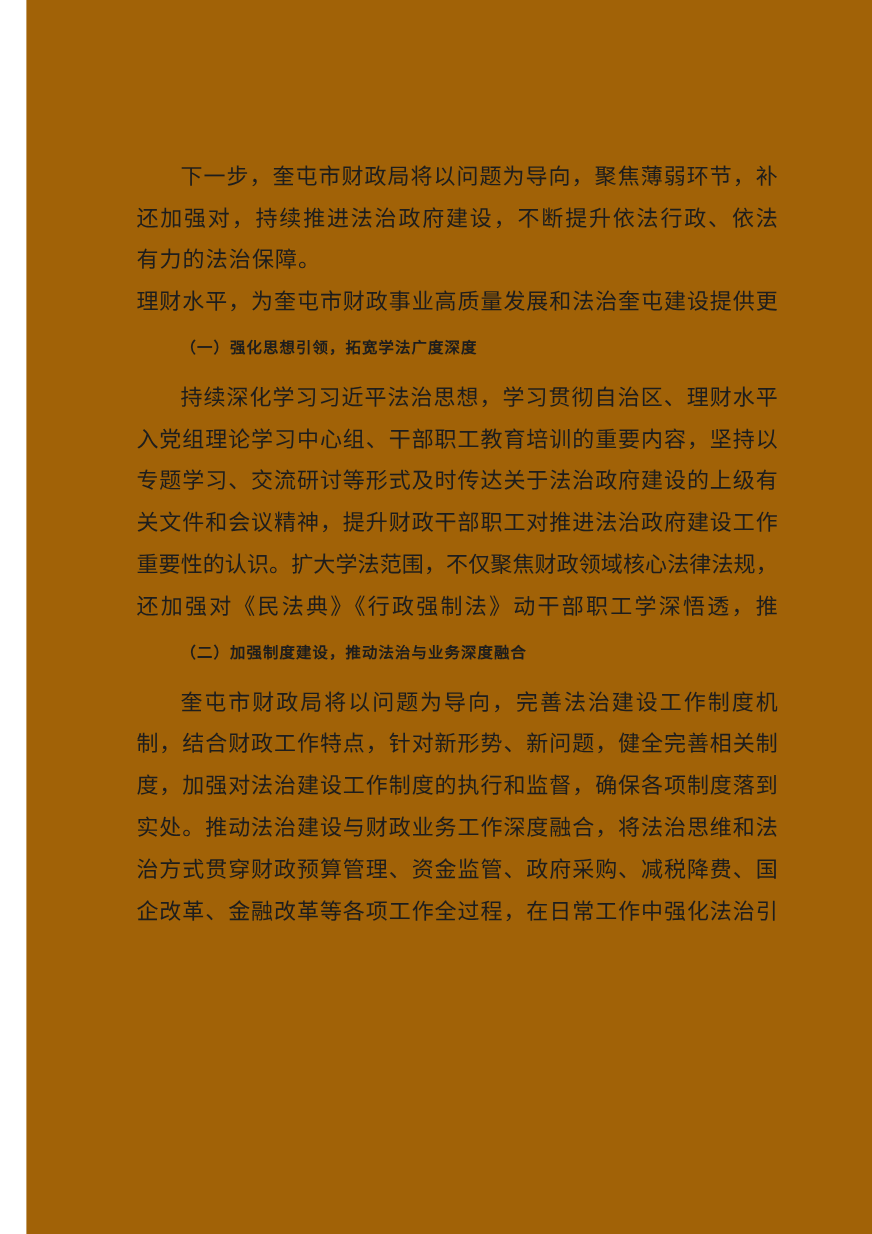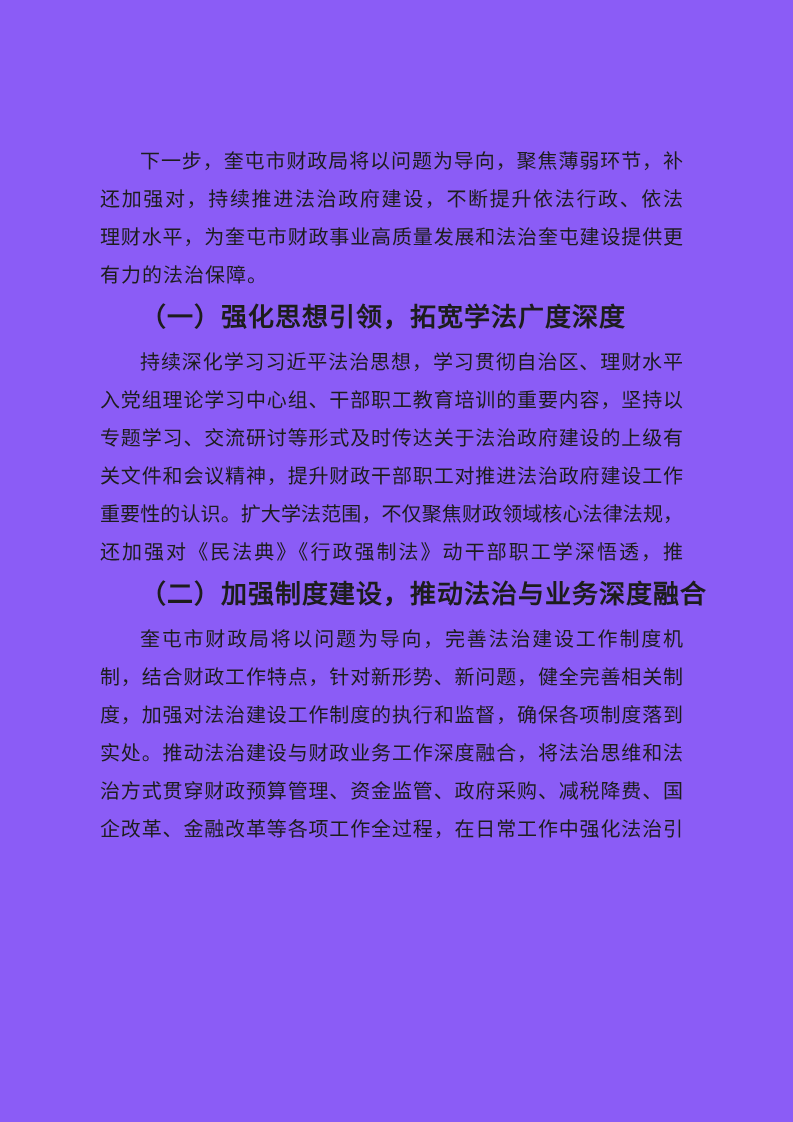--- a/index.html
+++ b/index.html
@@ -11,21 +11,22 @@
     height: 1122px;
     background: #ffffff;
     position: relative;
     overflow: hidden;
     font-family: "Liberation Serif", "DejaVu Serif", serif;
     color: #1d1d1d;
   }
   .page {
     position: absolute;
     inset: 0;
-    background: #8b5cf6;
+    background: #a16207;
+    margin-left: 24px;
   }
   .content {
     position: absolute;
     left: 100px;
     top: 142px;
     width: 583px;
     font-size: 20px;
   }
   .paragraph {
     margin: 0;
@@ -46,37 +47,37 @@
     letter-spacing: 1px;
   }
   
   .line.first {
     text-indent: 40px;
   }
   .heading {
     height: 38px;
     line-height: 38px;
     font-weight: bold;
-    font-size: 26px;
+    font-size: 14px;
     letter-spacing: 1px;
     text-indent: 40px;
     margin: 5px 0 6px 0;
     white-space: nowrap;
   }
 </style>
 </head>
 <body>
 
 <div class="page">
   <div class="content" id="doc-content">
       <div class="paragraph">
         <div class="line first just">下一步，奎屯市财政局将以问题为导向，聚焦薄弱环节，补</div>
         <div class="line just">还加强对，持续推进法治政府建设，不断提升依法行政、依法</div>
+        <div class="line plain">有力的法治保障。</div>
         <div class="line just">理财水平，为奎屯市财政事业高质量发展和法治奎屯建设提供更</div>
-        <div class="line plain">有力的法治保障。</div>
       </div>
       <div class="heading">（一）强化思想引领，拓宽学法广度深度</div>
       <div class="paragraph">
         <div class="line first just">持续深化学习习近平法治思想，学习贯彻自治区、理财水平</div>
         <div class="line just">入党组理论学习中心组、干部职工教育培训的重要内容，坚持以</div>
         <div class="line just">专题学习、交流研讨等形式及时传达关于法治政府建设的上级有</div>
         <div class="line just">关文件和会议精神，提升财政干部职工对推进法治政府建设工作</div>
         <div class="line just">重要性的认识。扩大学法范围，不仅聚焦财政领域核心法律法规，</div>
         <div class="line just">还加强对《民法典》《行政强制法》动干部职工学深悟透，推</div>
       </div>

